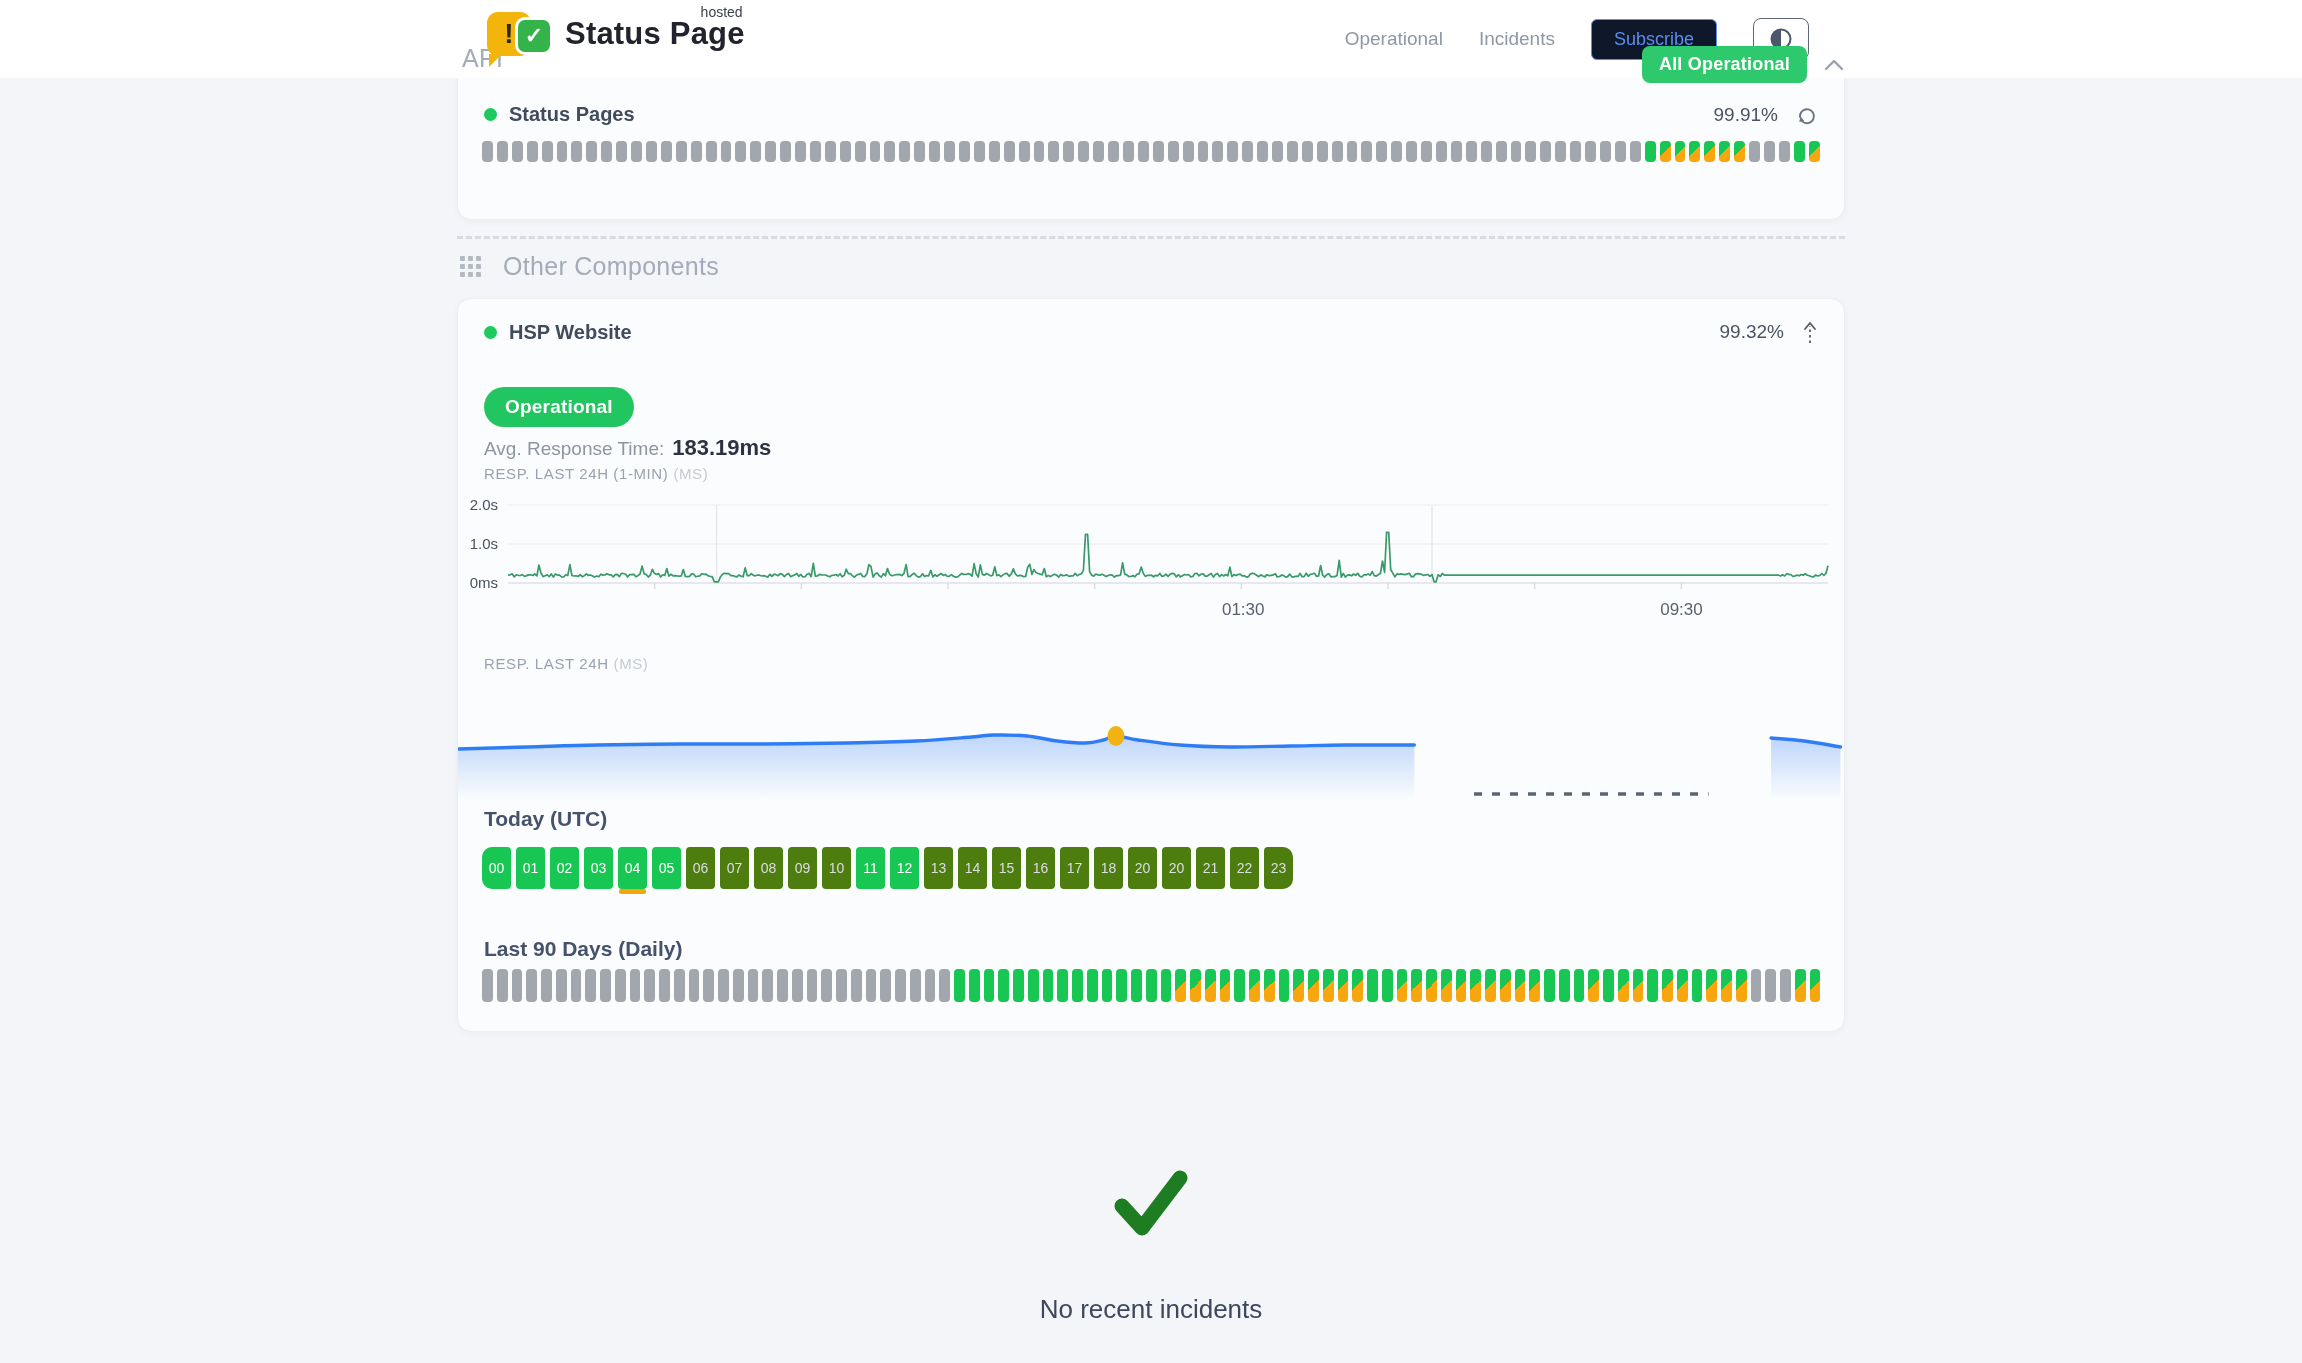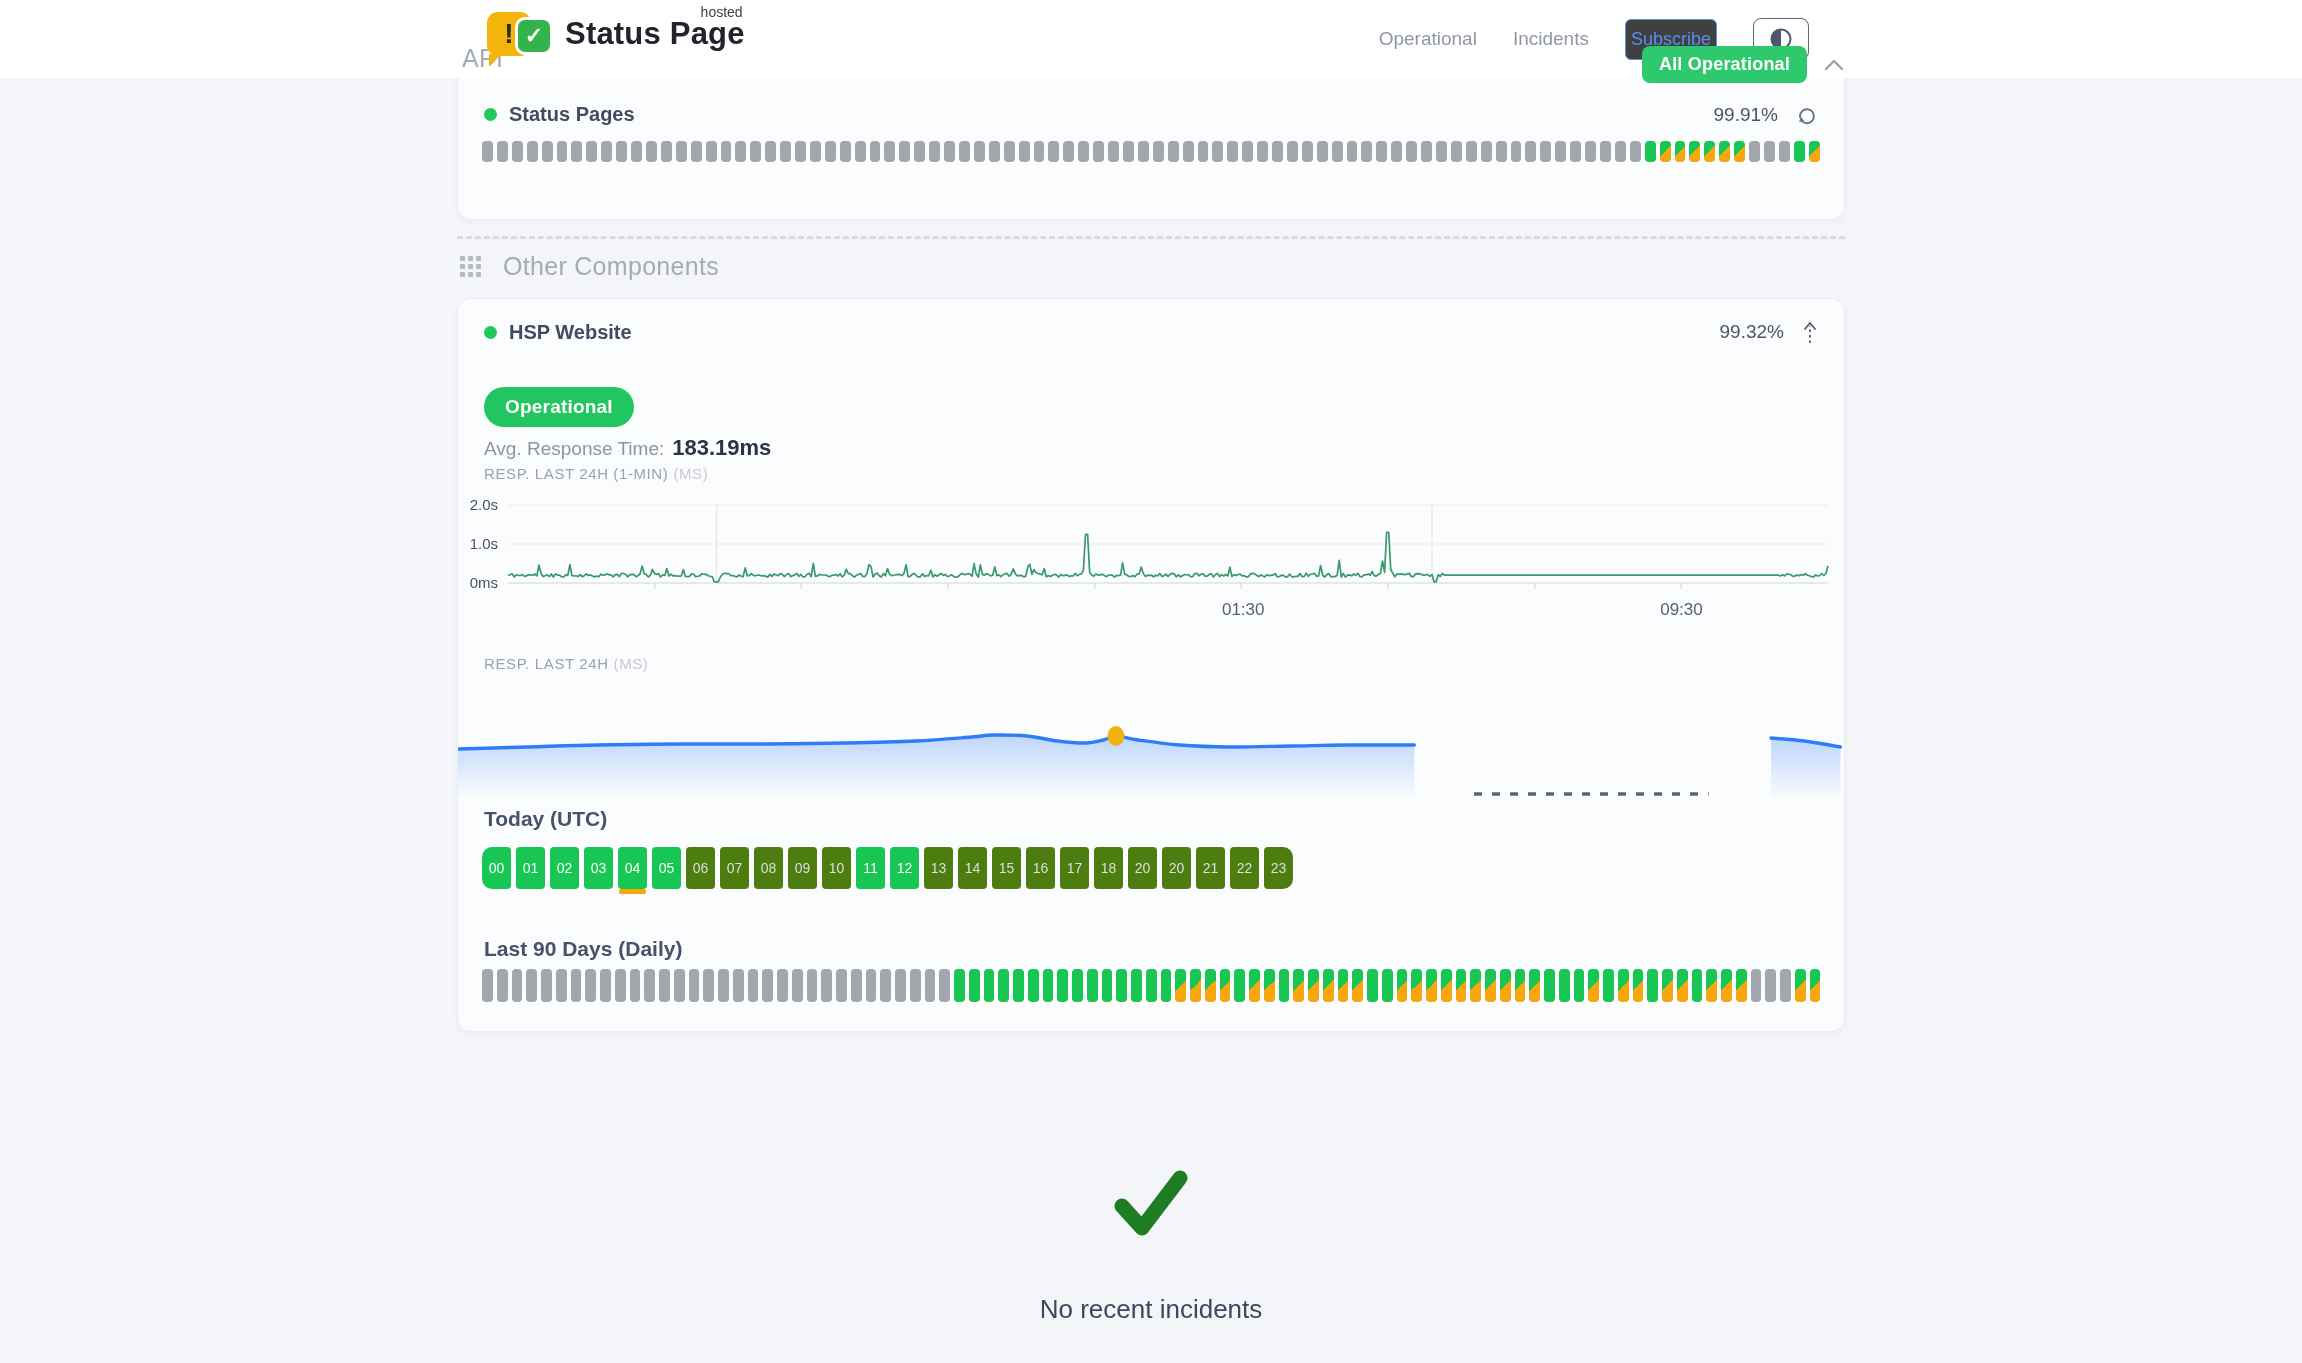--- a/index.html
+++ b/index.html
@@ -18,22 +18,22 @@
   .bubble::after { content: ""; position: absolute; left: 2px; bottom: -11px; width: 0; height: 0;
             border-top: 13px solid #f3b40c; border-right: 13px solid transparent; }
   .check-sq { position: absolute; left: 28px; top: 9px; width: 38px; height: 38px; background: #35b34b;
             border: 3px solid #ffffff; border-radius: 10px; color: #ffffff; font-weight: 800; font-size: 22px;
             display: flex; align-items: center; justify-content: center; }
   .brand { position: relative; margin-left: -14px; }
   .brand-text { font-size: 31px; font-weight: 700; color: #21242c; letter-spacing: 0.2px; }
   .hosted { position: absolute; top: -12px; right: 2px; font-size: 14px; font-weight: 500; color: #3c4049; }
   .nav { position: absolute; top: 0; right: 36px; height: 78px; display: flex; align-items: center; gap: 36px; z-index: 4; }
   .nav-link { font-size: 19px; color: #8f97a6; cursor: pointer; }
-  .btn-subscribe { font-size: 18px; color: #5a8dee; border: 1px solid #5a8dee; background: #404040;
-            border-radius: 6px; padding: 9px 5px; cursor: pointer; font-family: inherit; }
+  .btn-subscribe { font-size: 18px; color: #5a8dee; border: 1px solid #5a8dee; background: #0f172a;
+            border-radius: 6px; padding: 9px 22px; cursor: pointer; font-family: inherit; }
   .btn-toggle { width: 56px; height: 42px; border: 1px solid #5c6779; background: #fff; border-radius: 8px;
             display: flex; align-items: center; justify-content: center; cursor: pointer; }
   .status-float { position: absolute; top: 46px; right: 0; display: flex; align-items: center; gap: 16px; z-index: 5; }
   .badge-all { background: #2dc96c; color: #ffffff; font-size: 18px; font-weight: 700;
             padding: 8px 17px; border-radius: 8px; letter-spacing: 0.2px; }
   .api-label, .section-label { font-size: 25px; color: #a4abb8; letter-spacing: 0.3px; }
   .api-label { position: absolute; top: 44px; left: 5px; z-index: 3; }
 
   
   .card { position: absolute; left: 0; right: 0; background: #fbfcfd; border: 1px solid #ecedf1;

